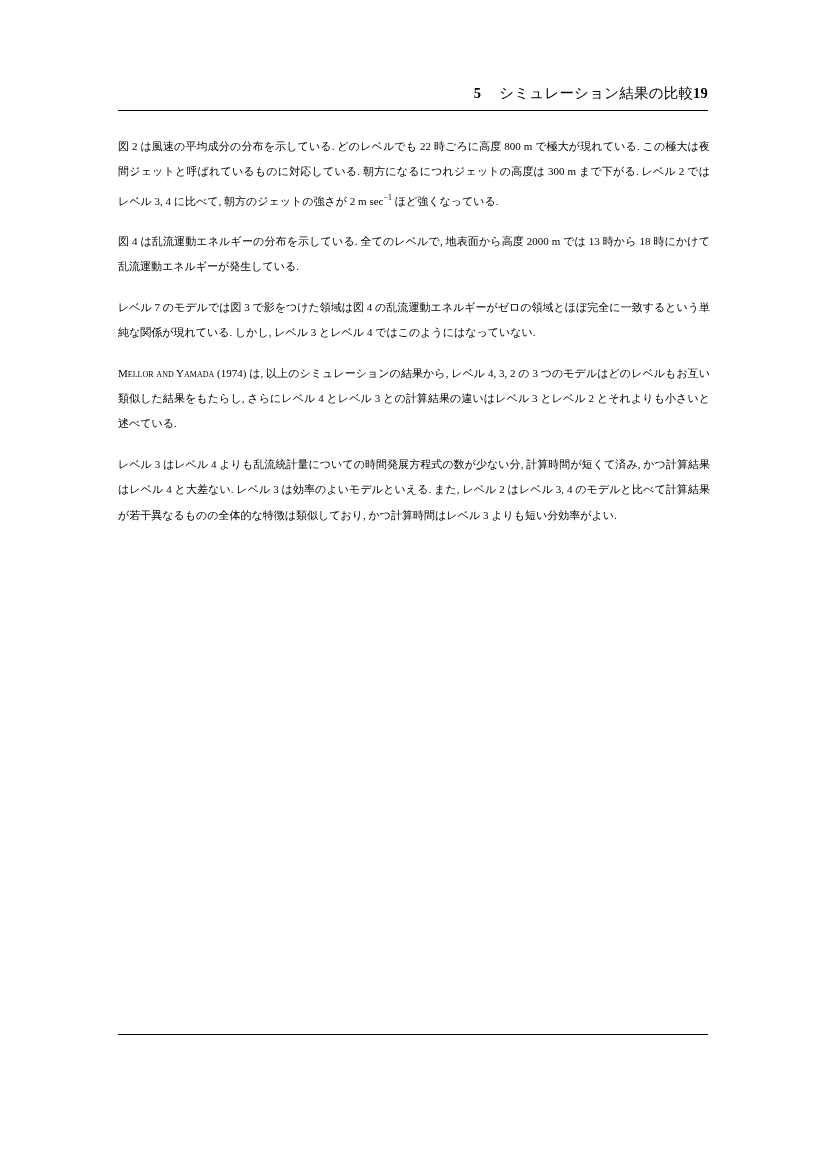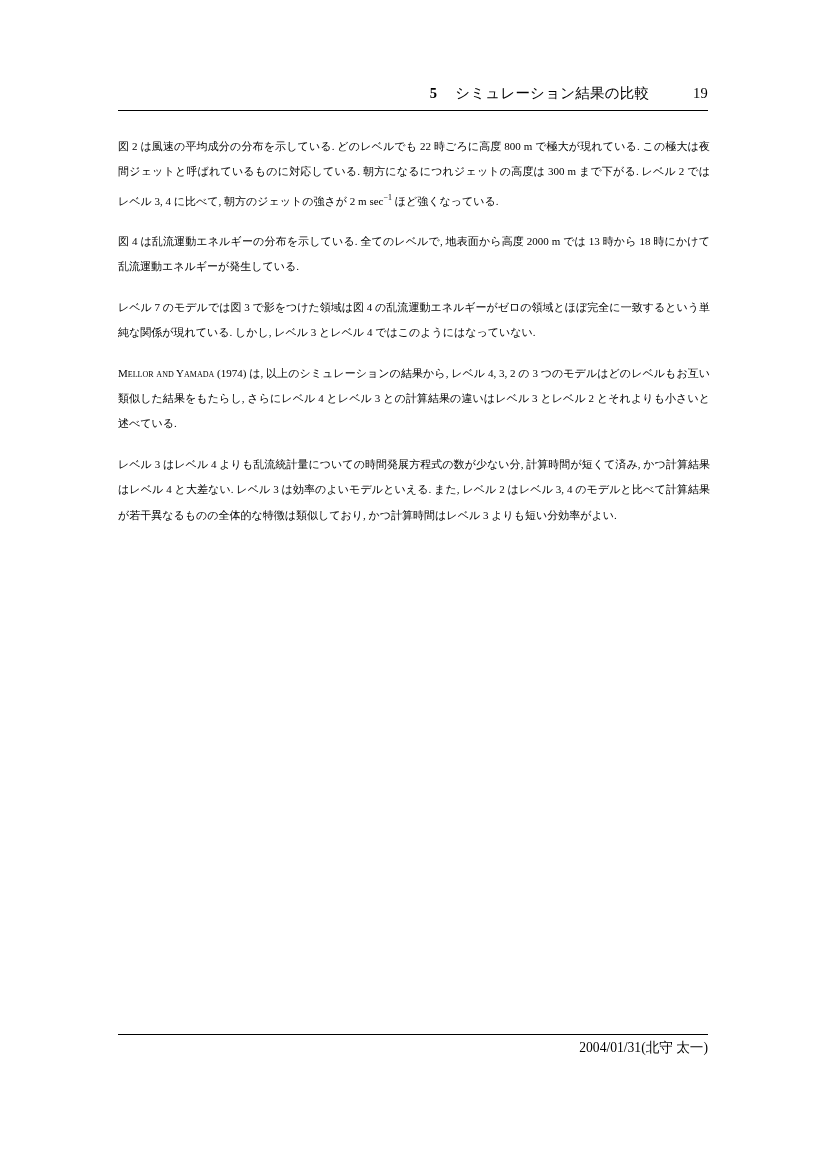--- a/index.html
+++ b/index.html
@@ -35,22 +35,21 @@
     letter-spacing: 0.2px;
   }
   .header .sec-num {
     margin-right: 18px;
     font-weight: bold;
   }
   .header .sec-title {
     font-weight: normal;
   }
   .header .page-num {
-    margin-left: 44px;
-    font-weight: normal;
+    font-weight: bold;
   }
   .header-rule {
     position: absolute;
     top: 110px;
     left: 118px;
     width: 590px;
     height: 1px;
     background: #000000;
   }
   
@@ -114,15 +113,14 @@
 
     <p class="para">レベル 7 のモデルでは図 3 で影をつけた領域は図 4 の乱流運動エネルギーがゼロの領域とほぼ完全に一致するという単純な関係が現れている. しかし, レベル 3 とレベル 4 ではこのようにはなっていない.</p>
 
     <p class="para"><span class="smallcaps">Mellor and Yamada (1974)</span> は, 以上のシミュレーションの結果から, レベル 4, 3, 2 の 3 つのモデルはどのレベルもお互い類似した結果をもたらし, さらにレベル 4 とレベル 3 との計算結果の違いはレベル 3 とレベル 2 とそれよりも小さいと述べている.</p>
 
     <p class="para">レベル 3 はレベル 4 よりも乱流統計量についての時間発展方程式の数が少ない分, 計算時間が短くて済み, かつ計算結果はレベル 4 と大差ない. レベル 3 は効率のよいモデルといえる. また, レベル 2 はレベル 3, 4 のモデルと比べて計算結果が若干異なるものの全体的な特徴は類似しており, かつ計算時間はレベル 3 よりも短い分効率がよい.</p>
 
   </div>
 
   <div class="footer-rule"></div>
-  <div class="footer">2004/01/31(北守 太一)</div>
 
 </div>
 
 </body></html>

